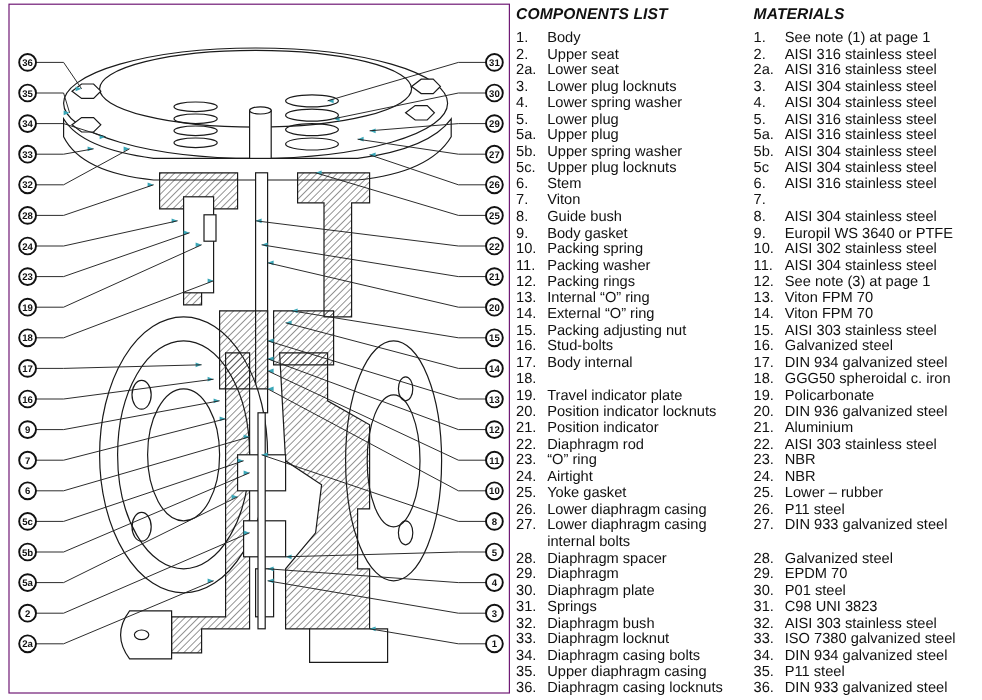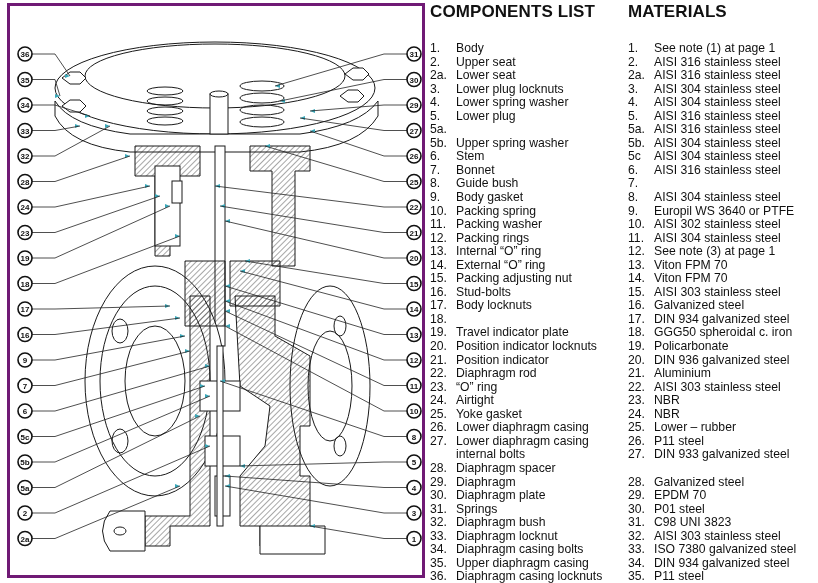--- a/index.html
+++ b/index.html
@@ -1,32 +1,32 @@
 <!DOCTYPE html>
 <html><head>
 <meta charset="utf-8">
 <style>
   html, body { margin:0; padding:0; background:#ffffff; }
   body { width:818px; height:583px; position:relative; overflow:hidden;
          font-family:"Liberation Sans", sans-serif; color:#111; }
   #diagram-frame { position:absolute; left:7px; top:3px; width:418px; height:575px;
-         border:3px solid #701a75; box-sizing:border-box; background:#fff; }
+         border:1px solid #701a75; box-sizing:border-box; background:#fff; }
   #diagram-svg { position:absolute; left:0; top:0; }
   .callout-circle { fill:#fff; stroke:#111; stroke-width:1.6; }
   .callout-text { font-family:"Liberation Sans", sans-serif; font-size:8px; font-weight:bold; fill:#111; }
   .leader { stroke:#222; stroke-width:0.8; fill:none; }
   .ol { stroke:#1a1a1a; stroke-width:1; fill:#fff; }
   .ol-nf { stroke:#1a1a1a; stroke-width:1; fill:none; }
   .hatch { stroke:#1a1a1a; stroke-width:1; fill:url(#hatchPat); }
   .arrow { fill:#3aa7b8; }
 
   .list-col { position:absolute; top:4px; }
   #components { left:430px; width:176px; }
   #materials  { left:628px; width:212px; }
-  .col-title { font-weight:bold; font-size:17px; height:16px; line-height:16px; margin-bottom:22px; letter-spacing:0.1px; }
+  .col-title { font-weight:bold; font-size:13px; height:16px; line-height:16px; margin-bottom:5px; letter-spacing:0.1px;font-style:italic; }
   .row { display:flex; font-size:12.2px; height:13.55px; line-height:13.55px; white-space:nowrap; }
   .row .num { width:26px; flex:0 0 26px; }
   .row .txt { flex:1; }
   .row.cont .num { visibility:hidden; }
 </style>
 </head>
 <body>
 
 <div id="diagram-frame">
   <svg id="diagram-svg" width="418" height="575" viewBox="0 0 418 575">
@@ -369,32 +369,37 @@
       <div class="row">
         <span class="num">4.</span>
         <span class="txt">Lower spring washer</span>
       </div>
       <div class="row">
         <span class="num">5.</span>
         <span class="txt">Lower plug</span>
       </div>
       <div class="row">
         <span class="num">5a.</span>
+        <span class="txt">Upper plug</span>
       </div>
       <div class="row">
         <span class="num">5b.</span>
         <span class="txt">Upper spring washer</span>
       </div>
       <div class="row">
+        <span class="num">5c.</span>
+        <span class="txt">Upper plug locknuts</span>
+      </div>
+      <div class="row">
         <span class="num">6.</span>
         <span class="txt">Stem</span>
       </div>
       <div class="row">
         <span class="num">7.</span>
-        <span class="txt">Bonnet</span>
+        <span class="txt">Viton</span>
       </div>
       <div class="row">
         <span class="num">8.</span>
         <span class="txt">Guide bush</span>
       </div>
       <div class="row">
         <span class="num">9.</span>
         <span class="txt">Body gasket</span>
       </div>
       <div class="row">
@@ -420,21 +425,21 @@
       <div class="row">
         <span class="num">15.</span>
         <span class="txt">Packing adjusting nut</span>
       </div>
       <div class="row">
         <span class="num">16.</span>
         <span class="txt">Stud-bolts</span>
       </div>
       <div class="row">
         <span class="num">17.</span>
-        <span class="txt">Body locknuts</span>
+        <span class="txt">Body internal</span>
       </div>
       <div class="row">
         <span class="num">18.</span>
       </div>
       <div class="row">
         <span class="num">19.</span>
         <span class="txt">Travel indicator plate</span>
       </div>
       <div class="row">
         <span class="num">20.</span>

